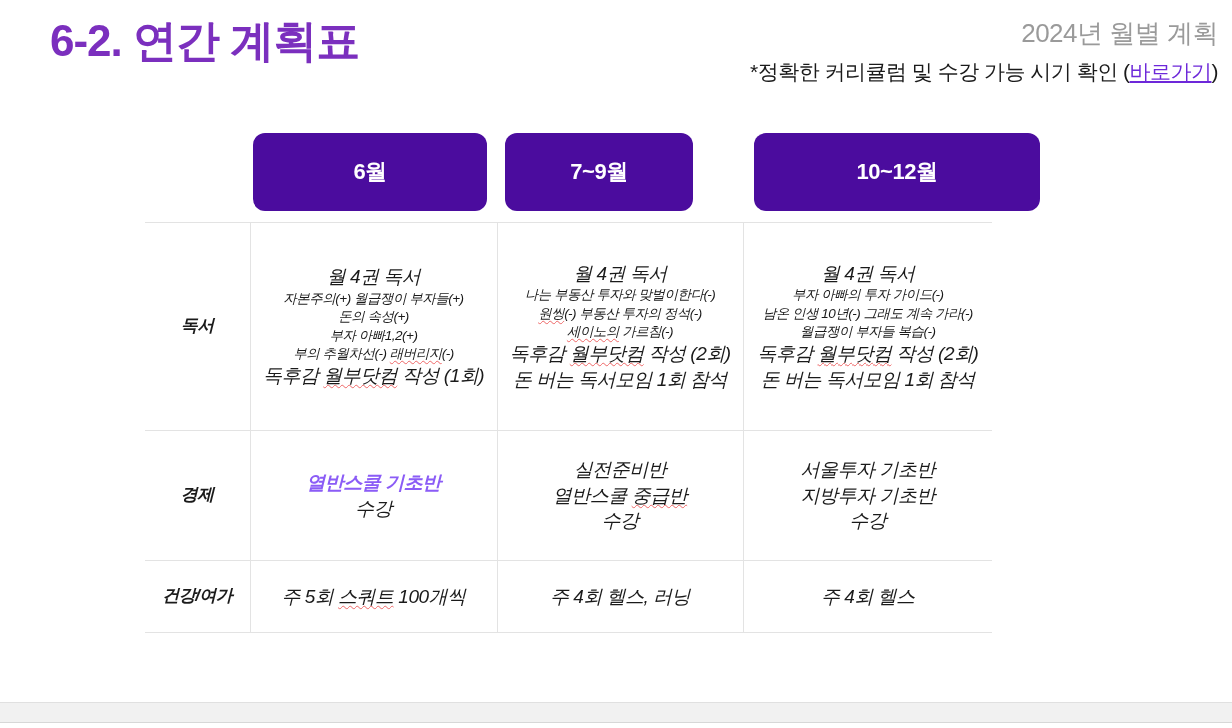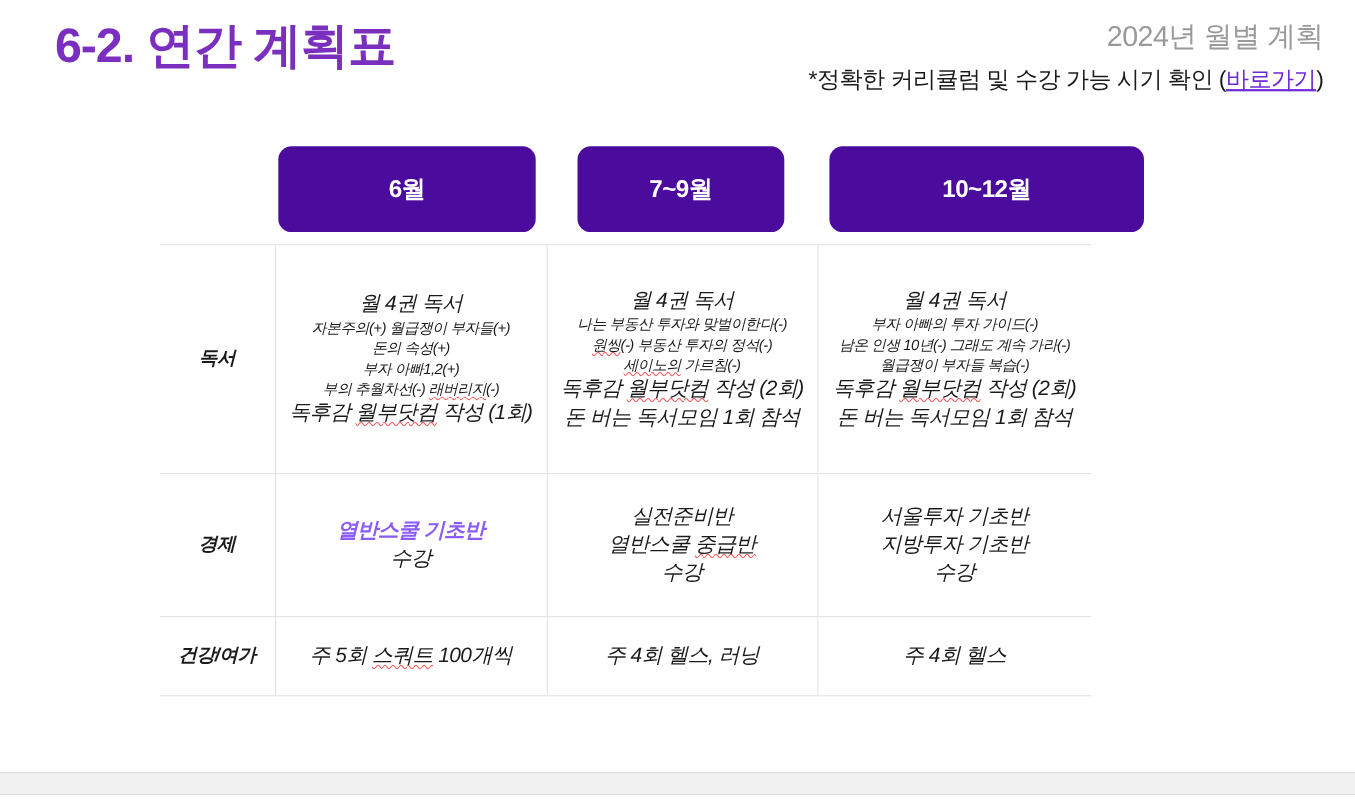--- a/index.html
+++ b/index.html
@@ -23,21 +23,21 @@
     left: 22px; top: 12px;
     font-size: 44px;
     font-weight: 700;
     color: #7B2FBE;
     letter-spacing: -1px;
     white-space: nowrap;
     margin-left: 28px;
   }
   #header-right {
     position: absolute;
-    right: 29px; top: 16px;
+    right: 14px; top: 16px;
     text-align: right;
   }
   #subtitle-year {
     font-size: 26px;
     color: #9a9a9a;
     font-weight: 400;
     letter-spacing: -0.5px;
     white-space: nowrap;
   }
   #subtitle-note {
@@ -70,21 +70,21 @@
     border-radius: 12px;
     color: #ffffff;
     font-size: 22px;
     font-weight: 700;
     display: flex;
     align-items: center;
     justify-content: center;
     letter-spacing: -0.5px;
   }
   .chip.c0 { left: 108px;  width: 234px; text-align: center; }
-  .chip.c1 { left: 360px;  width: 188px; margin-left: 20px; }
+  .chip.c1 { left: 360px;  width: 188px; }
   .chip.c2 { left: 609px;  width: 286px; }
 
   
   #plan-table {
     position: absolute;
     left: 145px;
     top: 222px;
     width: 847px;
     border-collapse: collapse;
     table-layout: fixed;

